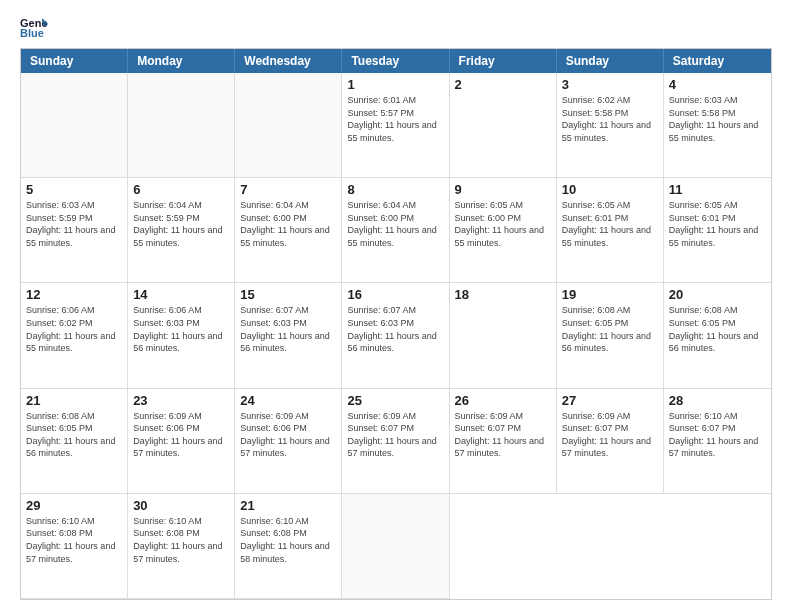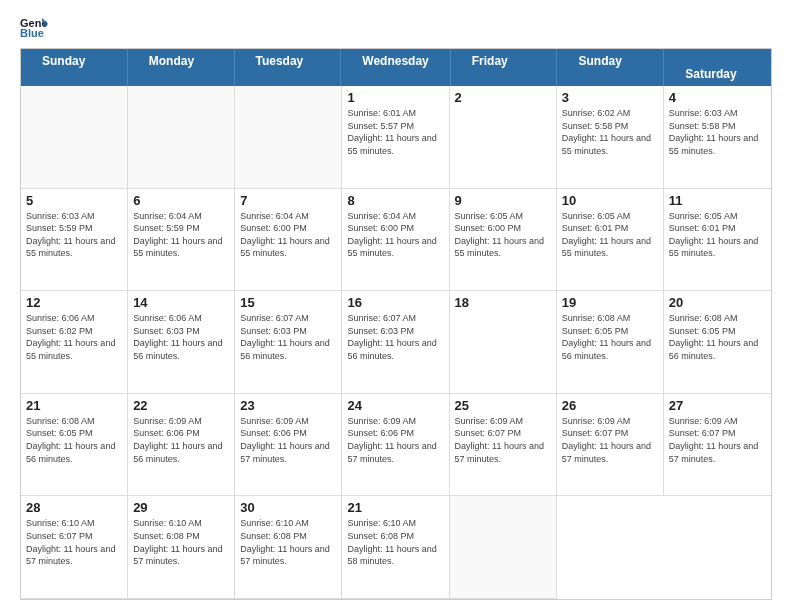--- a/index.html
+++ b/index.html
@@ -52,25 +52,25 @@
     }
     .day-headers {
       display: grid;
       grid-template-columns: repeat(7, 1fr);
       background: #2e6da4;
     }
     .day-header {
       color: #fff;
       font-size: 12px;
       font-weight: bold;
-      padding: 5px 21px;
+      padding: 5px 9px;
       text-align: left;
       border-right: 1px solid #4a85bb;
     }
-    .day-header:last-child { border-right: none; margin-top: 13px; }
+    .day-header:last-child { border-right: none; }
     .calendar-grid {
       display: grid;
       grid-template-columns: repeat(7, 1fr);
       grid-template-rows: repeat(5, 1fr);
       flex: 1;
     }
     .cell {
       border-right: 1px solid #ddd;
       border-bottom: 1px solid #ddd;
       padding: 4px 5px;
@@ -114,22 +114,22 @@
     <div class="title-block">
       <div class="month-year"></div>
       <div class="location"></div>
     </div>
   </div>
 
   <div class="calendar">
     <div class="day-headers">
     <div class="day-header">Sunday</div>
         <div class="day-header">Monday</div>
+        <div class="day-header">Wednesday</div>
         <div class="day-header">Tuesday</div>
-        <div class="day-header">Wednesday</div>
         <div class="day-header">Friday</div>
         <div class="day-header">Sunday</div>
         <div class="day-header">Saturday</div>
       </div>
     <div class="calendar-grid" id="calendar-grid">
     <div class="cell empty"></div>
         <div class="cell empty"></div>
         <div class="cell empty"></div>
         <div class="cell">
           <div class="cell-day">1</div>
@@ -250,27 +250,20 @@
 and 56 minutes.</div>
         </div>
         <div class="cell">
           <div class="cell-day">21</div>
           <div class="cell-info">Sunrise: 6:08 AM
 Sunset: 6:05 PM
 Daylight: 11 hours
 and 56 minutes.</div>
         </div>
         <div class="cell">
-          <div class="cell-day">22</div>
-          <div class="cell-info">Sunrise: 6:09 AM
-Sunset: 6:06 PM
-Daylight: 11 hours
-and 56 minutes.</div>
-        </div>
-        <div class="cell">
           <div class="cell-day">23</div>
           <div class="cell-info">Sunrise: 6:09 AM
 Sunset: 6:06 PM
 Daylight: 11 hours
 and 57 minutes.</div>
         </div>
         <div class="cell">
           <div class="cell-day">24</div>
           <div class="cell-info">Sunrise: 6:09 AM
 Sunset: 6:06 PM

